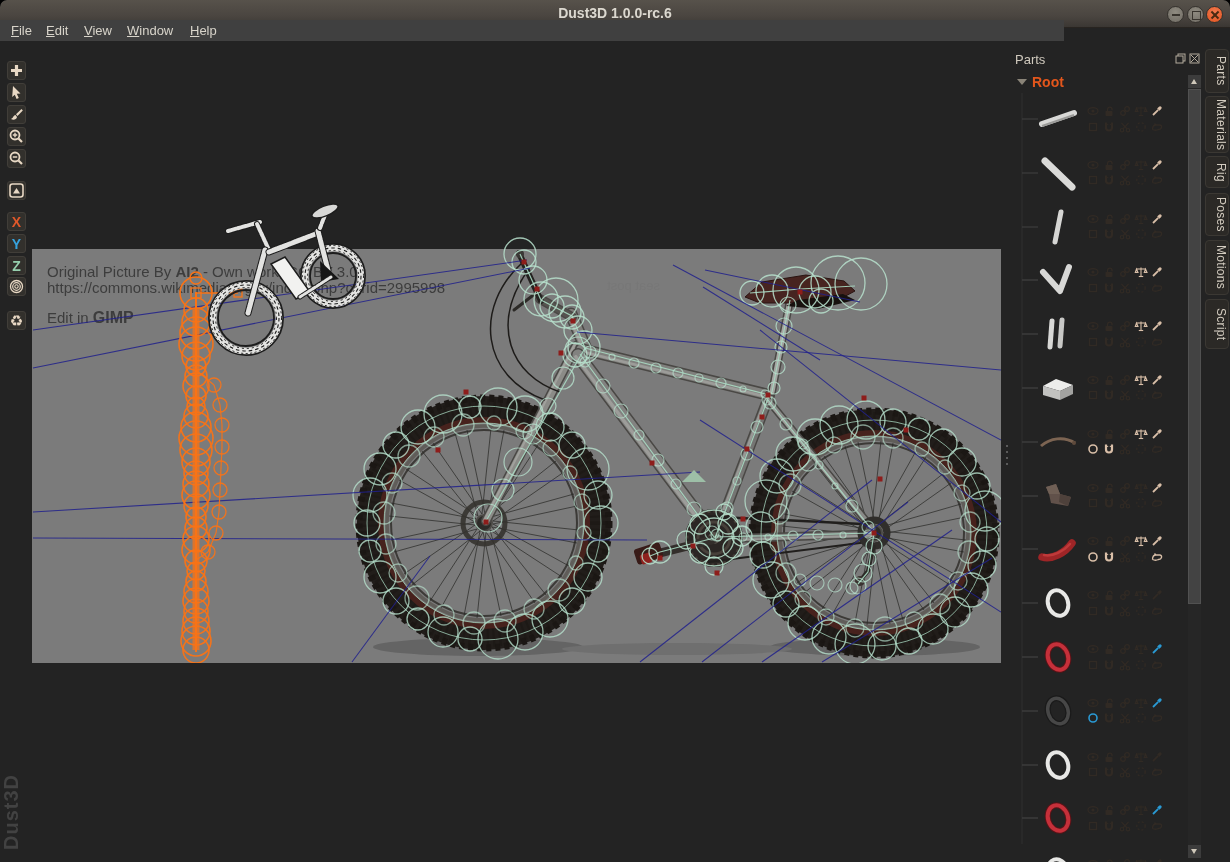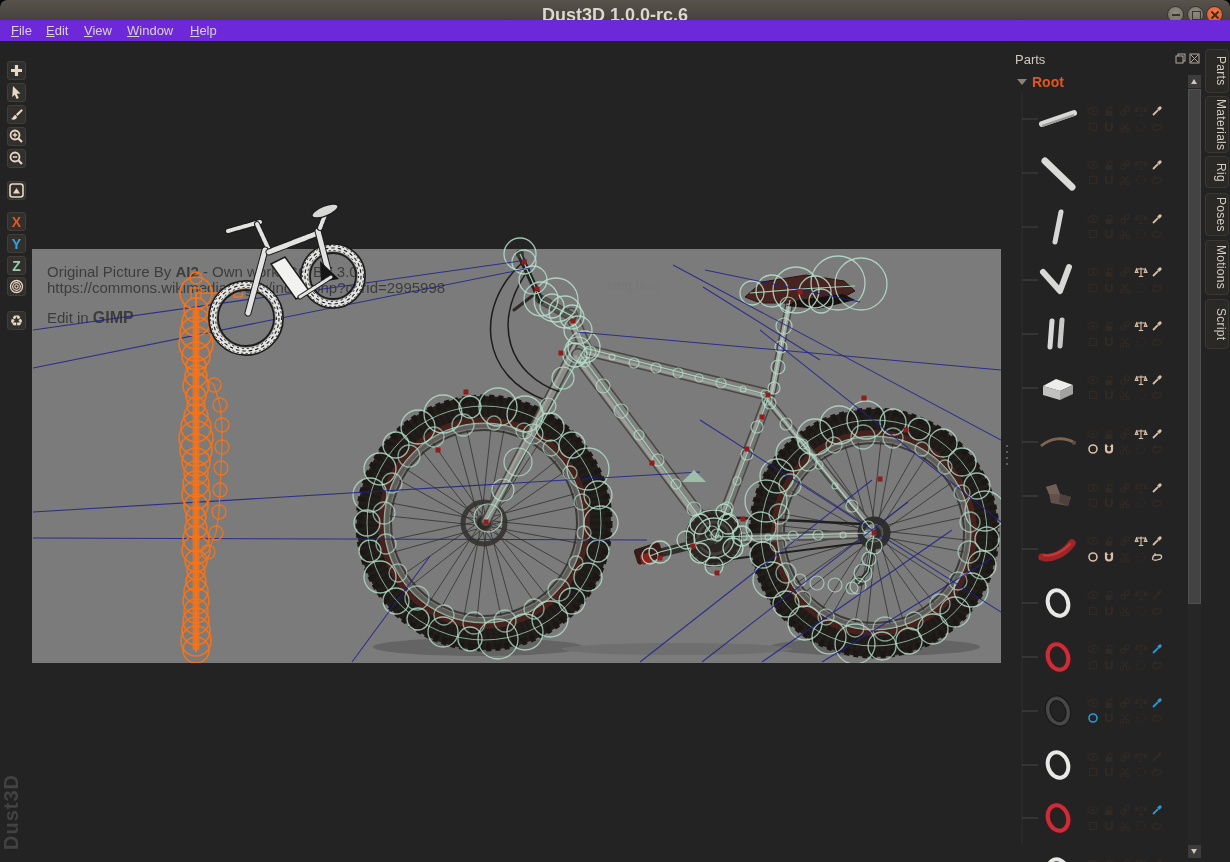--- a/index.html
+++ b/index.html
@@ -2,32 +2,32 @@
 <html><head><meta charset="utf-8">
 <style>
 * { margin:0; padding:0; box-sizing:border-box; }
 html,body { width:1230px; height:862px; background:#000; overflow:hidden;
   font-family:"Liberation Sans", sans-serif; }
 #win { position:absolute; left:0; top:0; width:1230px; height:862px;
   background:#232323; border-radius:7px 7px 0 0; overflow:hidden; }
 #titlebar { position:absolute; left:0; top:0; width:1230px; height:28px;
   background:linear-gradient(#57524b, #4a4540 60%, #3b3733);
   border-radius:7px 7px 0 0; border-bottom:1px solid #282420; }
-#title { position:absolute; width:100%; text-align:center; top:5px; font-size:18px;
+#title { position:absolute; width:100%; text-align:center; top:5px; font-size:14px;
   font-weight:bold; color:#dcd8cf; }
 .wbtn { position:absolute; top:6px; width:17px; height:17px; border-radius:50%;
   border:1px solid #36332e; }
 .wgray { background:radial-gradient(circle at 50% 35%, #8f8b81, #6f6b63); }
 #wmin { left:1167px; } #wmax { left:1187px; }
 #wclose { left:1206px; background:radial-gradient(circle at 50% 35%, #f37b50, #e0531f); }
 #wmin::after { content:""; position:absolute; left:3.5px; top:7px; width:8px; height:2px; background:#38342e; }
 #wmax::after { content:""; position:absolute; left:4px; top:4px; width:7px; height:7px; border:1.5px solid #38342e; }
 #wclose::before, #wclose::after { content:""; position:absolute; left:2.5px; top:6.8px; width:10px; height:1.8px; background:#4a2a12; }
 #wclose::before { transform:rotate(45deg); } #wclose::after { transform:rotate(-45deg); }
-#menubar { position:absolute; left:0; top:20px; width:1230px; height:21px; background:#6d28d9; }
+#menubar { position:absolute; left:0; top:20px; width:1064px; height:21px; background:#404040; }
 .mitem { position:absolute; top:3px; font-size:13px; color:#d8d4ca; }
 #main { position:absolute; left:0; top:49px; width:1230px; height:813px; background:#232323; }
 .tbtn { position:absolute; left:7px; width:19px; height:19px; background:#32302c;
   border:1px solid #413e39; border-radius:3px; text-align:center; }
 .tbtn svg { display:block; margin:0 auto; margin-top:0px; }
 #canvas { position:absolute; left:32px; top:146px; }
 #parts { position:absolute; left:1008px; top:0px; }
 #sbar { position:absolute; left:1188px; top:26px; width:13px; height:783px; background:#262626; }
 #sbup, #sbdn { position:absolute; left:1188px; width:13px; height:13px; background:#3c3c3c; }
 #sbup { top:26px; } #sbdn { top:796px; }

